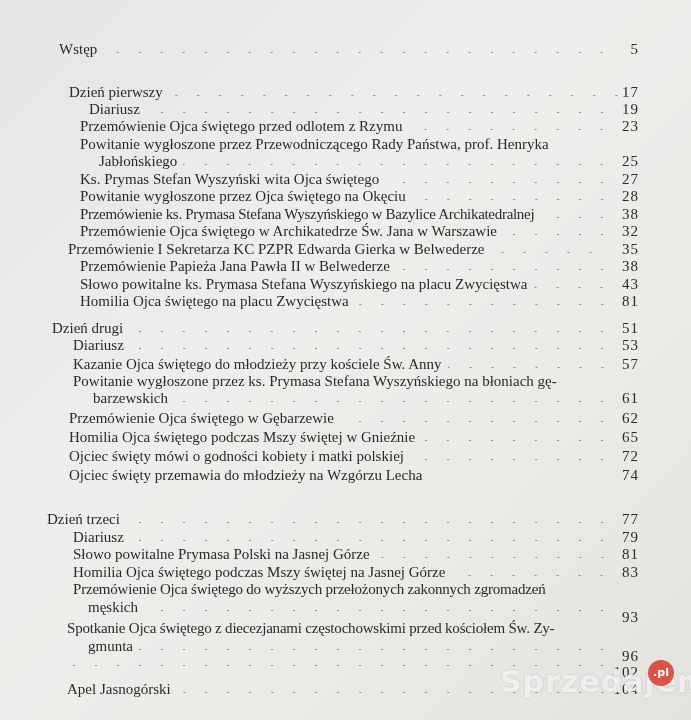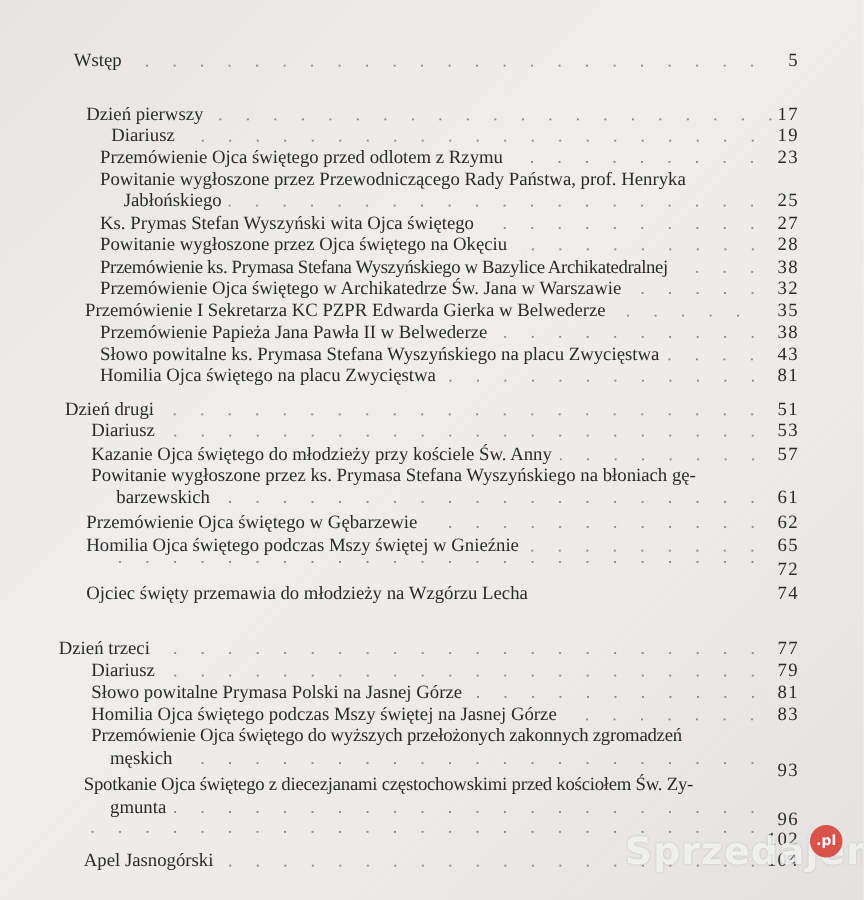--- a/index.html
+++ b/index.html
@@ -177,20 +177,21 @@
   </div>
   <div class="row" style="top:429px">
     <div class="entry" style="left:69px; width:550px;">
         <span class="title">Homilia Ojca świętego podczas Mszy świętej w Gnieźnie</span>
         <span class="dots"></span>
       </div>
     <span class="page">65</span>
   </div>
   <div class="row" style="top:448px">
     <div class="entry" style="left:69px; width:550px;">
+        <span class="title">Ojciec święty mówi o godności kobiety i matki polskiej</span>
         <span class="dots"></span>
       </div>
     <span class="page">72</span>
   </div>
   <div class="row" style="top:467px">
     <div class="entry" style="left:69px; width:550px;flex-direction:column;">
         <span class="title">Ojciec święty przemawia do młodzieży na Wzgórzu Lecha</span>
         <span class="dots"></span>
       </div>
     <span class="page">74</span>

